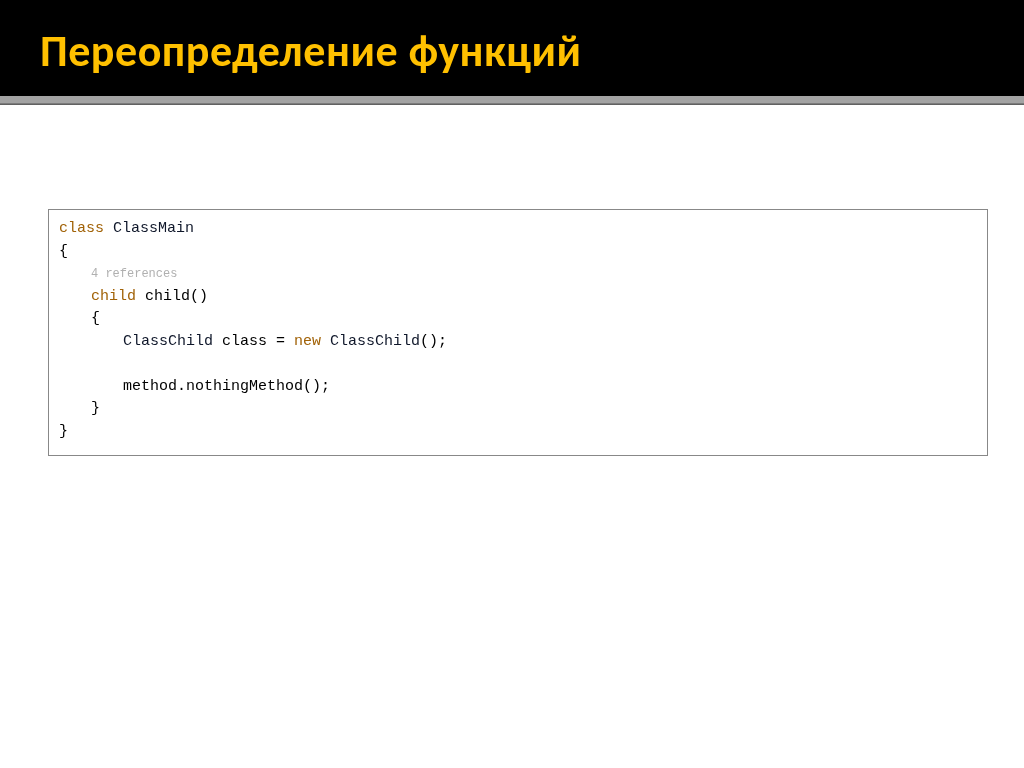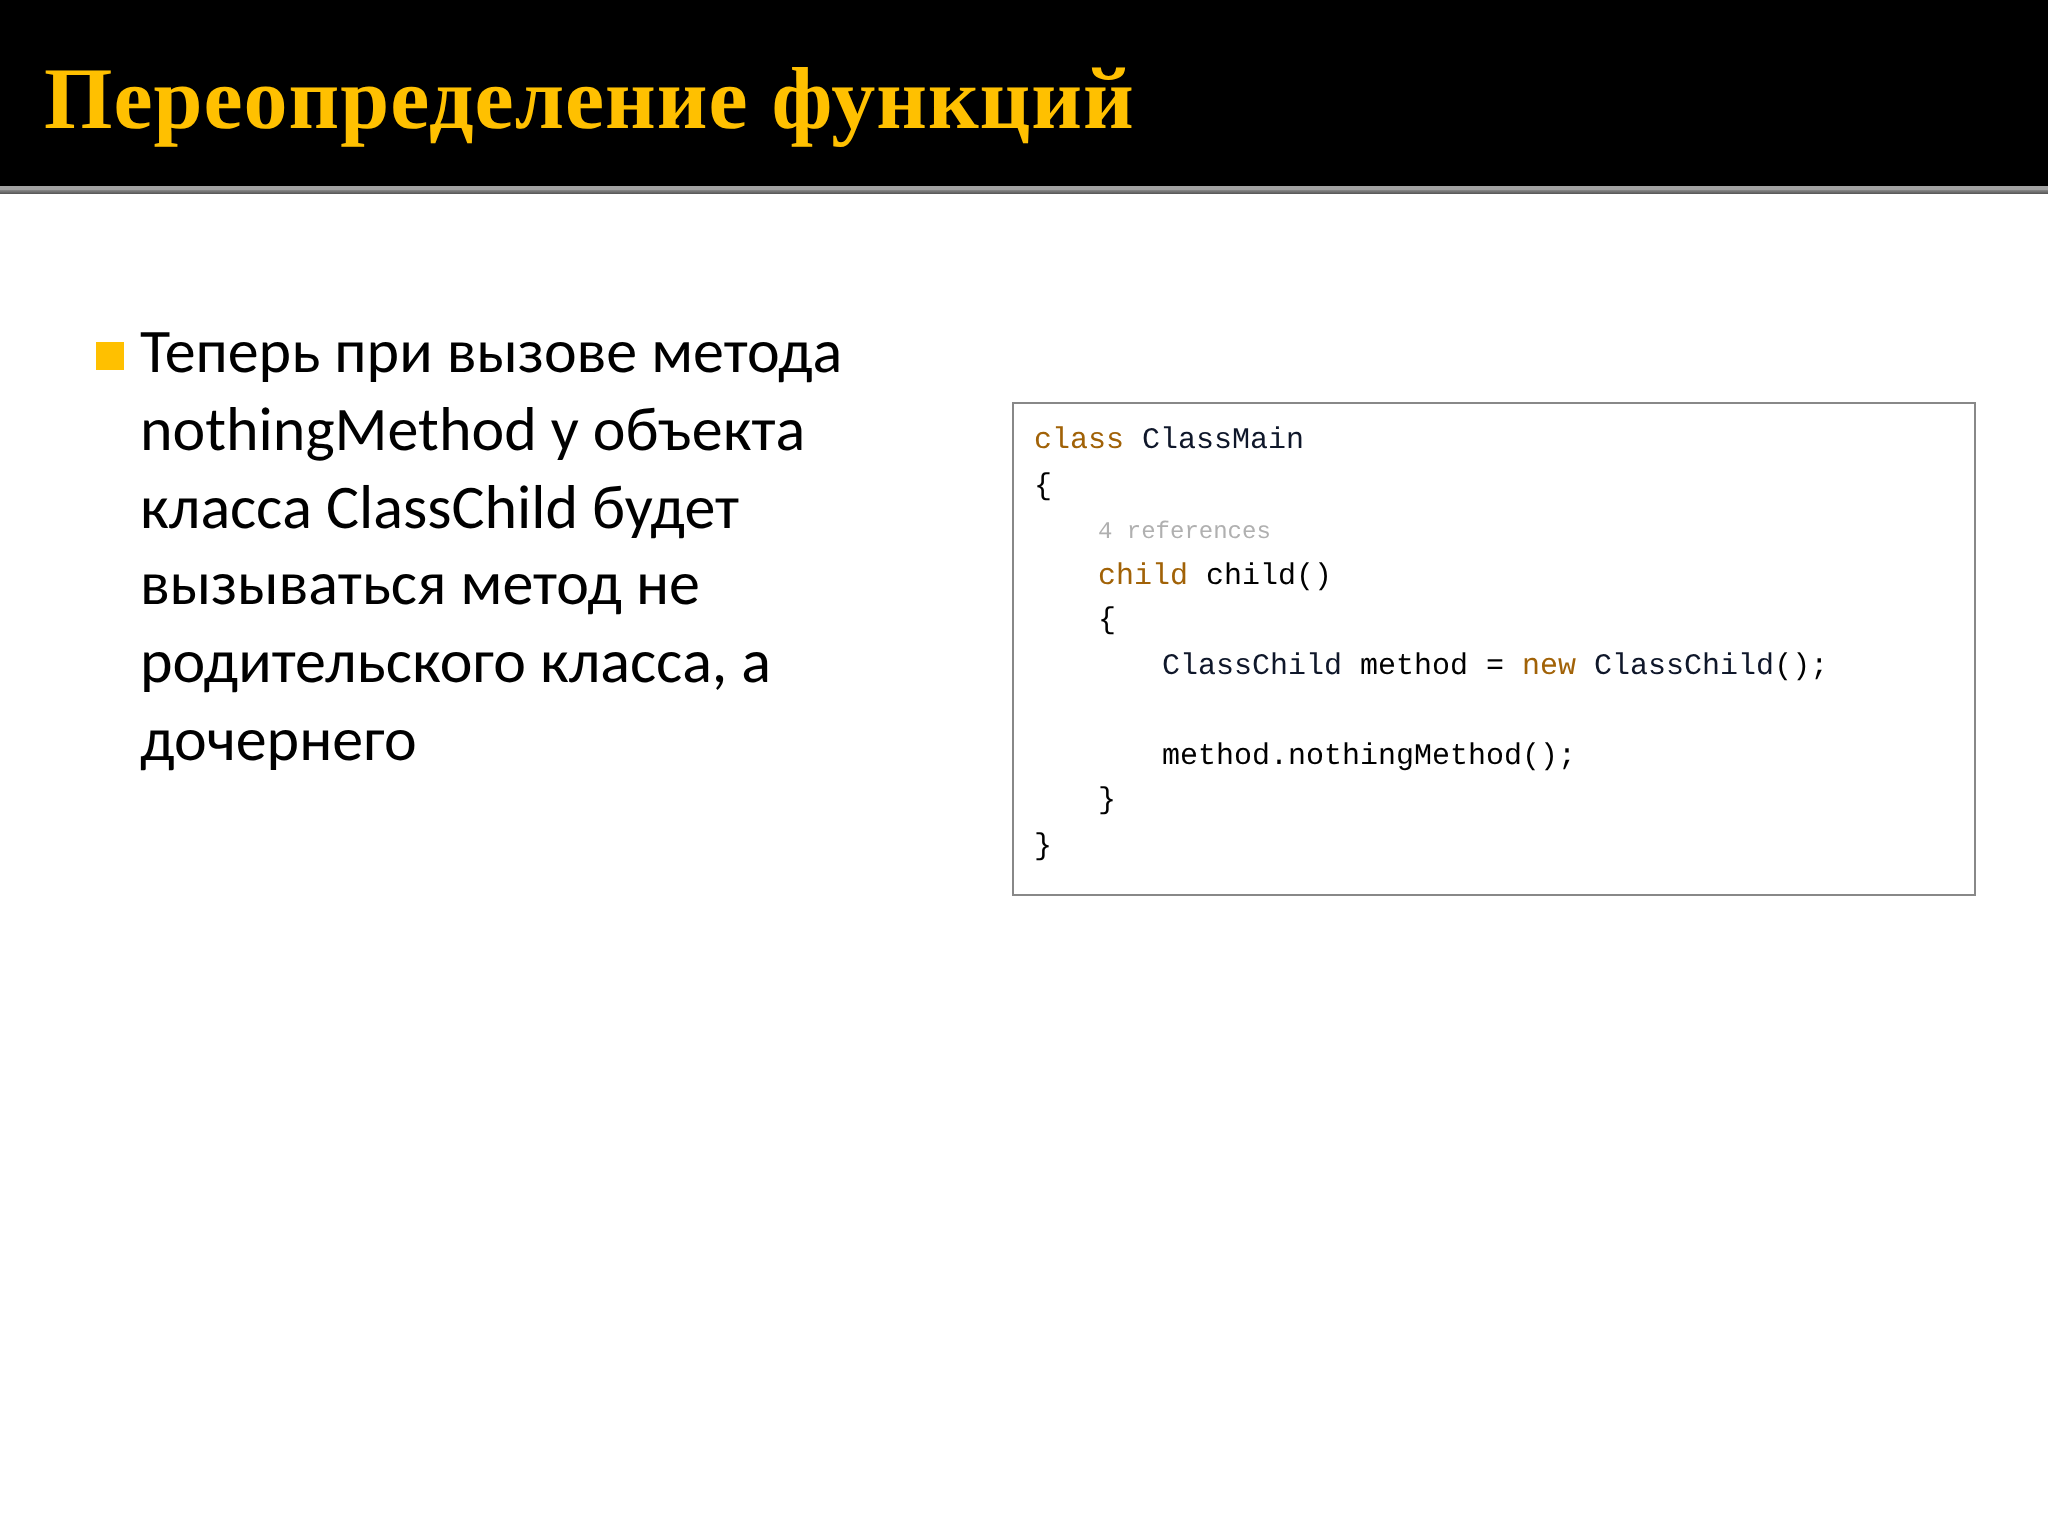--- a/index.html
+++ b/index.html
@@ -1,22 +1,21 @@
 <!DOCTYPE html>
 <html><head>
 <meta charset="utf-8">
 <style>
   * { margin: 0; padding: 0; box-sizing: border-box; }
   html, body { width: 1024px; height: 768px; background: #fff; font-family: Calibri, Arial, sans-serif; overflow: hidden; }
   .slide { width: 1024px; height: 768px; background: #ffffff; position: relative; }
   .title-bar {
     background: #000000;
-    padding: 24px 36px 18px 22px;
-    border-bottom: 2px solid #a3a3a3;
-    font-family: Liberation Serif, serif;
+    padding: 24px 36px 18px 40px;
+    border-bottom: 7px solid #a3a3a3;
   }
   .title-bar h1 {
     color: #ffc000;
     font-size: 44px;
     font-weight: bold;
     letter-spacing: 0.5px;
   }
   .title-underline {
     height: 2px;
     background: linear-gradient(to bottom, #888 0%, #555 100%);
@@ -69,33 +68,27 @@
 </head>
 <body>
 
 <div class="slide">
   <div class="title-bar">
     <h1>Переопределение функций</h1>
   </div>
   <div class="title-underline"></div>
 
   <div class="body">
-    <div class="left-col">
-      <div class="bullet-item">
-        <div class="bullet-marker"></div>
-        <div class="bullet-text">Теперь при вызове метода nothingMethod у объекта класса ClassChild будет вызываться метод не родительского класса, а дочернего</div>
-      </div>
-    </div>
 
     <div class="right-col">
       <div class="code-box"><span class="kw">class</span><span class="typ"> ClassMain</span>
 <span>{</span>
 <span class="ind1 ref">4 references</span>
 <span class="ind1"><span class="kw">child</span><span> child()</span></span>
 <span class="ind1">{</span>
-<span class="ind2"><span class="typ">ClassChild</span><span> method = </span><span class="kw">new</span><span class="typ"> ClassChild</span><span>();</span></span>
+<span class="ind2"><span class="typ">ClassChild</span><span> class = </span><span class="kw">new</span><span class="typ"> ClassChild</span><span>();</span></span>
 
 <span class="ind2">method.nothingMethod();</span>
 <span class="ind1">}</span>
 <span>}</span></div>
     </div>
   </div>
 </div>
 
 </body></html>

